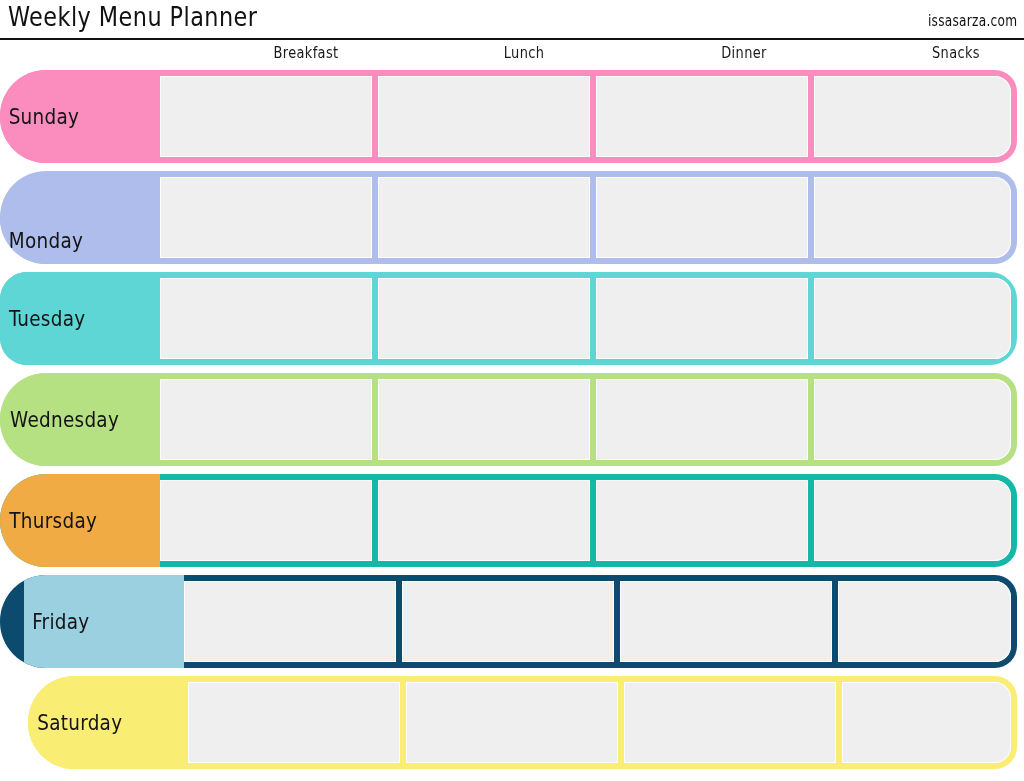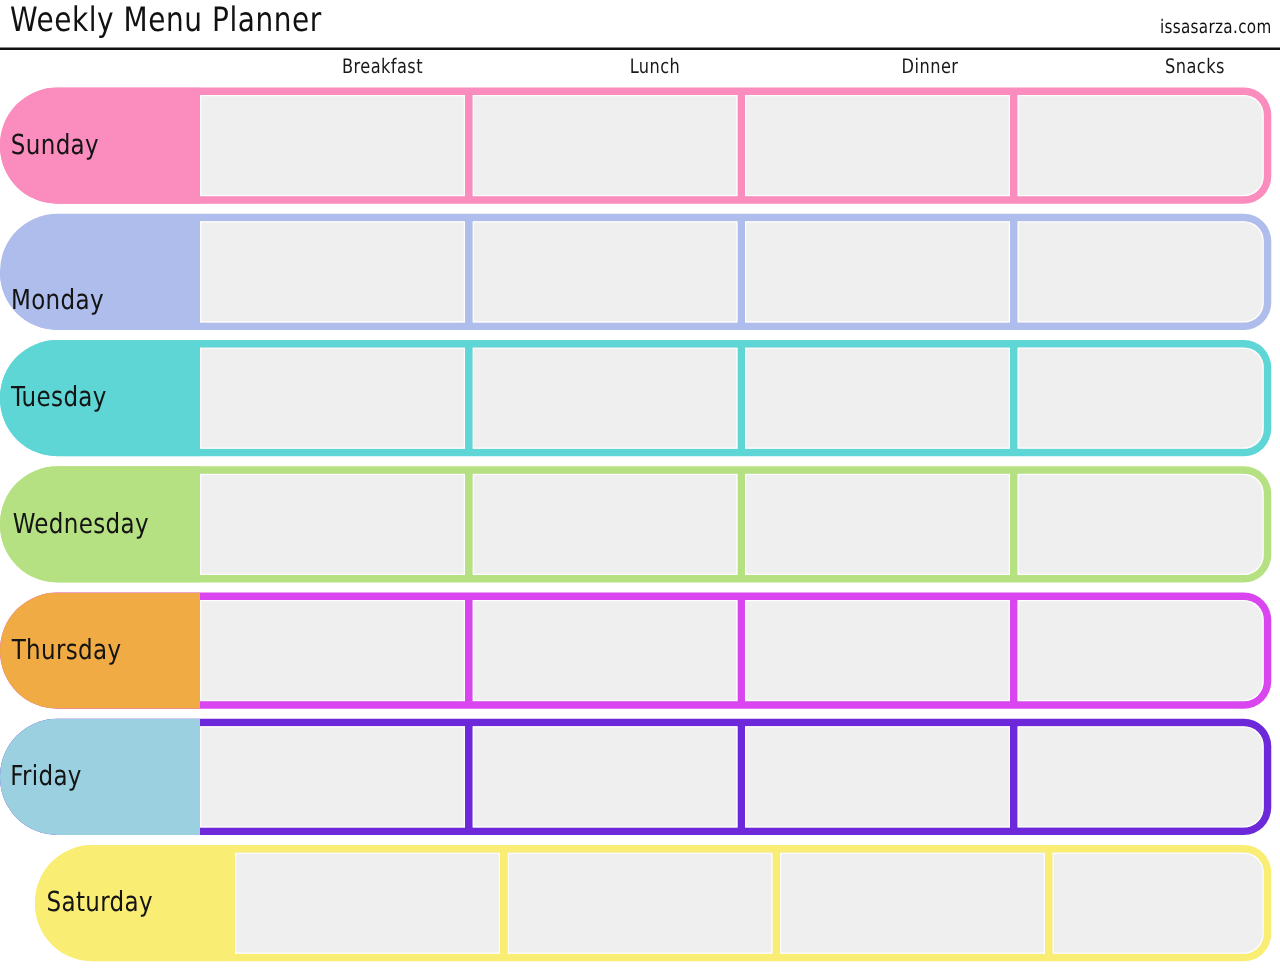--- a/index.html
+++ b/index.html
@@ -142,21 +142,21 @@
       <div class="day-label" style="background: rgb(174, 189, 235); margin-top: 45px;">
         <span>Monday</span>
       </div>
       <div class="cells">
         <div class="cell c0" style="background: rgb(239, 239, 239);"></div>
         <div class="cell c1" style="background: rgb(239, 239, 239);"></div>
         <div class="cell c2" style="background: rgb(239, 239, 239);"></div>
         <div class="cell c3" style="background: rgb(239, 239, 239);"></div>
       </div>
     </div>
-    <div class="day-row" style="background: rgb(94, 214, 214);">
+    <div class="day-row" style="background: rgb(94, 214, 214); border-radius: 27px;">
       <div class="day-label" style="background: rgb(94, 214, 214);">
         <span>Tuesday</span>
       </div>
       <div class="cells">
         <div class="cell c0" style="background: rgb(239, 239, 239);"></div>
         <div class="cell c1" style="background: rgb(239, 239, 239);"></div>
         <div class="cell c2" style="background: rgb(239, 239, 239);"></div>
         <div class="cell c3" style="background: rgb(239, 239, 239);"></div>
       </div>
     </div>
@@ -164,32 +164,32 @@
       <div class="day-label" style="background: rgb(182, 225, 131);">
         <span>Wednesday</span>
       </div>
       <div class="cells">
         <div class="cell c0" style="background: rgb(239, 239, 239);"></div>
         <div class="cell c1" style="background: rgb(239, 239, 239);"></div>
         <div class="cell c2" style="background: rgb(239, 239, 239);"></div>
         <div class="cell c3" style="background: rgb(239, 239, 239);"></div>
       </div>
     </div>
-    <div class="day-row" style="background: #d946ef;">
+    <div class="day-row" style="background: #14b8a6;">
       <div class="day-label" style="background: rgb(240, 171, 68);">
         <span>Thursday</span>
       </div>
       <div class="cells">
         <div class="cell c0" style="background: rgb(239, 239, 239);"></div>
         <div class="cell c1" style="background: rgb(239, 239, 239);"></div>
         <div class="cell c2" style="background: rgb(239, 239, 239);"></div>
         <div class="cell c3" style="background: rgb(239, 239, 239);"></div>
       </div>
     </div>
-    <div class="day-row" style="background: #6d28d9;">
+    <div class="day-row" style="background: #0c4a6e; padding-left: 24px;">
       <div class="day-label" style="background: rgb(154, 208, 224);">
         <span>Friday</span>
       </div>
       <div class="cells">
         <div class="cell c0" style="background: rgb(239, 239, 239);"></div>
         <div class="cell c1" style="background: rgb(239, 239, 239);"></div>
         <div class="cell c2" style="background: rgb(239, 239, 239);"></div>
         <div class="cell c3" style="background: rgb(239, 239, 239);"></div>
       </div>
     </div>

